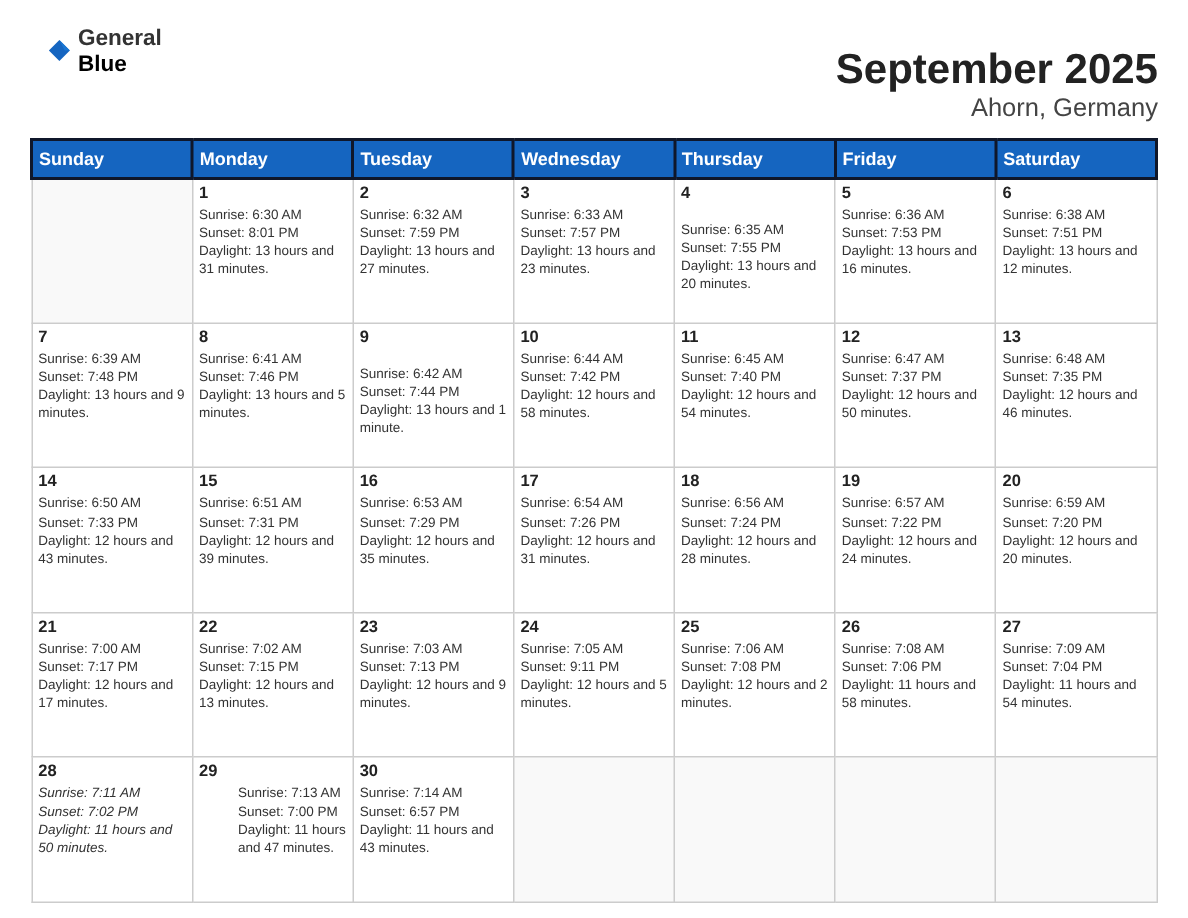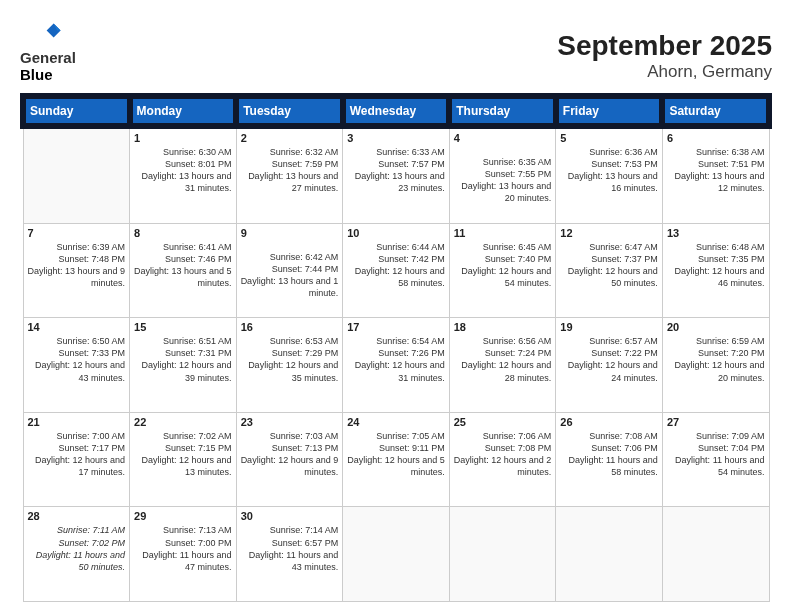--- a/index.html
+++ b/index.html
@@ -20,21 +20,20 @@
     .header {
       display: flex;
       justify-content: space-between;
       align-items: flex-start;
       margin-bottom: 10px;
     }
     .logo {
       display: flex;
       align-items: center;
       gap: 4px;
-      flex-direction: column;
     }
     .logo-text {
       font-size: 15px;
       font-weight: bold;
       line-height: 1.1;
     }
     .logo-text .general { color: #333; }
     .logo-text .blue { color: #000000; }
     .logo-icon {
       width: 28px;
@@ -61,42 +60,41 @@
       width: 100%;
       table-layout: fixed;
     }
     .calendar th {
       background: #1565c0;
       color: #fff;
       font-size: 12px;
       font-weight: bold;
       padding: 5px 4px;
       text-align: left;
-      border: 6px solid #0f172a;
+      border: 2px solid #0f172a;
     }
     .calendar td {
       border: 1px solid #ccc;
       vertical-align: top;
       padding: 3px 4px;
       font-size: 9.5px;
       color: #333;
       height: 80px;
     }
     .day-number {
       font-size: 11px;
       font-weight: bold;
       color: #222;
       display: block;
       margin-bottom: 2px;
     }
     .cell-text {
       font-size: 9px;
       line-height: 1.35;
       color: #333;
-      text-align: right;
     }
     .empty-cell {
       background: #f9f9f9;
     }
     .week-row td {
       height: 80px;
     }
     .last-row td {
       height: 80px;
     }
@@ -308,21 +306,21 @@
         </tr>
         <tr class="last-row">
           <td>
             <span class="day-number">28</span>
             <div class="cell-text" style="white-space: pre-line; font-style: italic;">Sunrise: 7:11 AM
 Sunset: 7:02 PM
 Daylight: 11 hours and 50 minutes.</div>
           </td>
           <td>
             <span class="day-number">29</span>
-            <div class="cell-text" style="white-space: pre-line;">Sunrise: 7:13 AM
+            <div class="cell-text" style="white-space: pre-line; margin-left: 26px;">Sunrise: 7:13 AM
 Sunset: 7:00 PM
 Daylight: 11 hours and 47 minutes.</div>
           </td>
           <td>
             <span class="day-number">30</span>
             <div class="cell-text" style="white-space: pre-line;">Sunrise: 7:14 AM
 Sunset: 6:57 PM
 Daylight: 11 hours and 43 minutes.</div>
           </td>
           <td class="empty-cell"></td>

